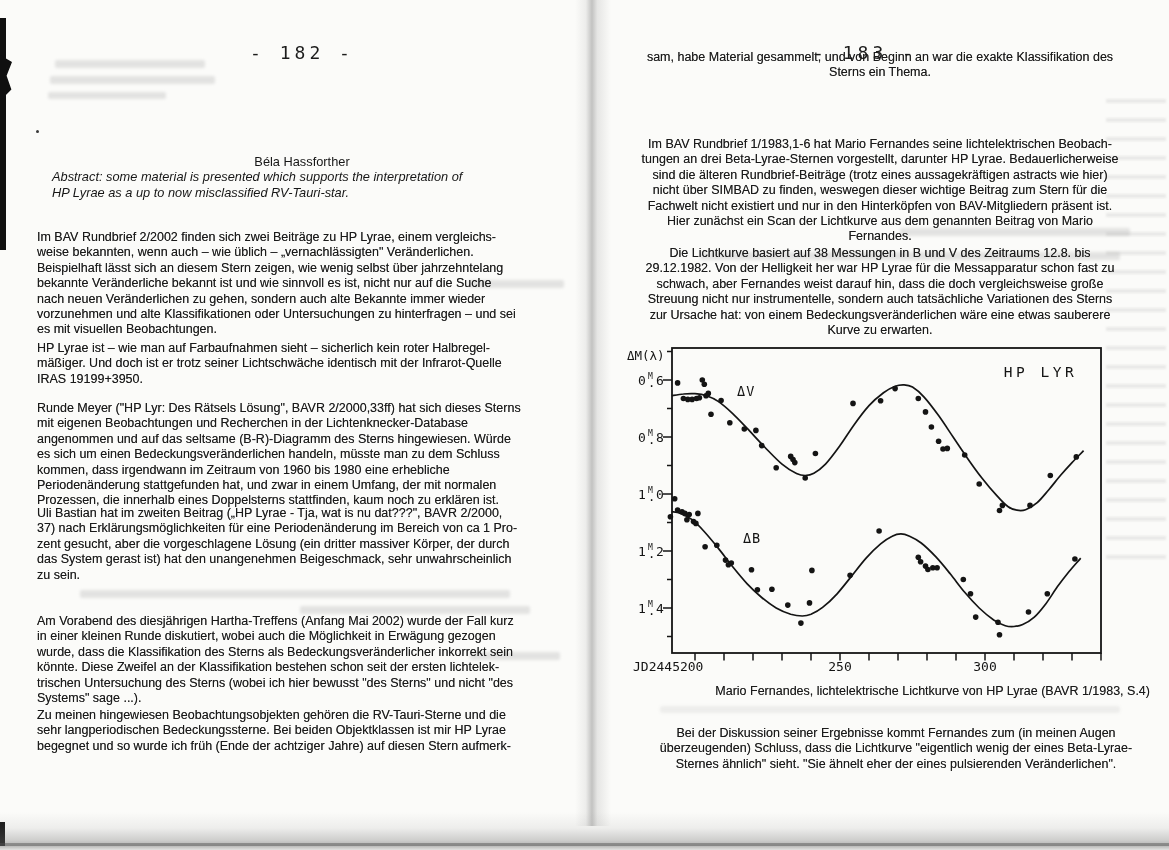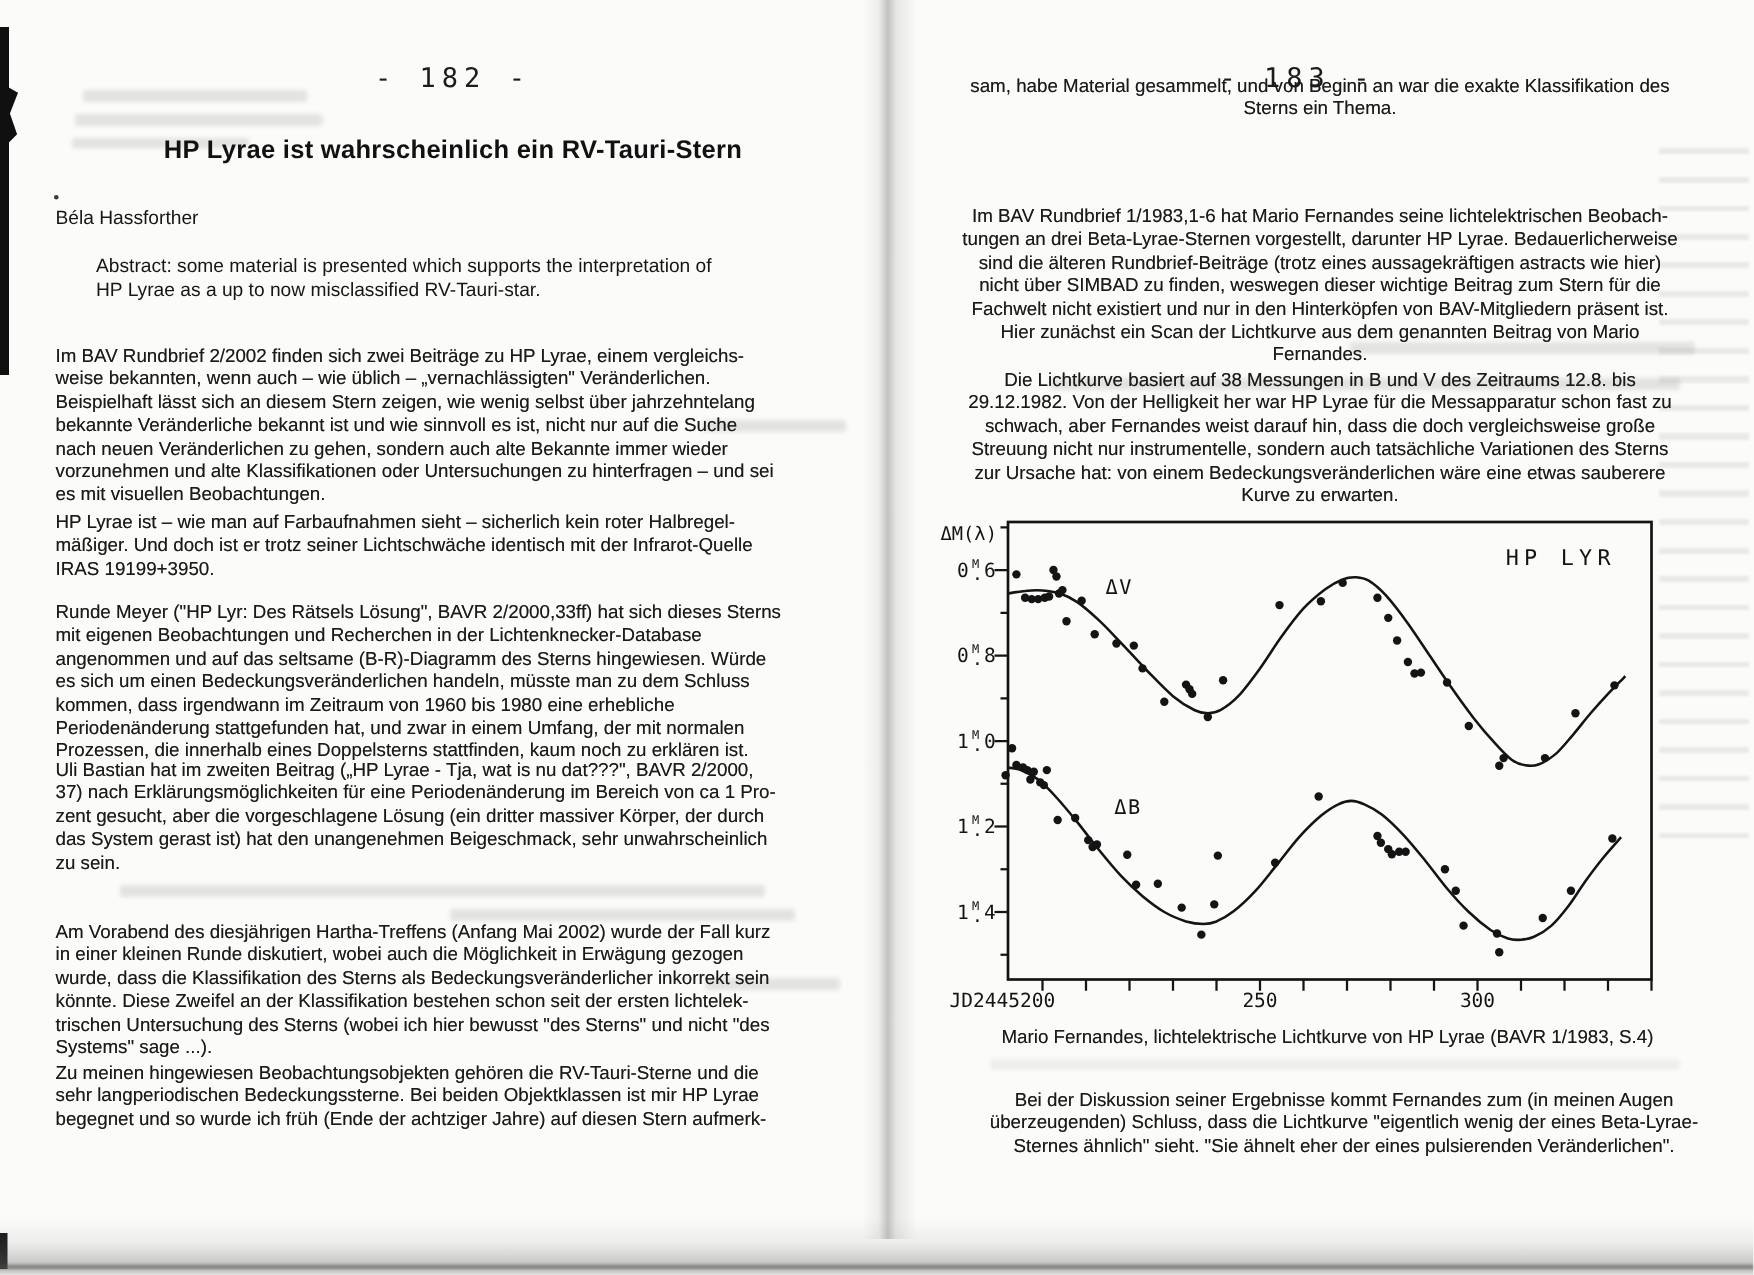--- a/index.html
+++ b/index.html
@@ -11,34 +11,34 @@
   }
   .page{position:absolute;top:0;height:850px;background:transparent;}
   .pagenum{
     position:absolute;font-family:"DejaVu Sans Mono",monospace;
     font-size:18px;letter-spacing:4px;color:#1c1c1c;text-align:center;width:530px;
   }
   .doc-title{
     position:absolute;left:37px;top:90px;width:530px;text-align:center;
     font-size:17px;font-weight:bold;letter-spacing:0.2px;color:#111;
   }
-  .author{position:absolute;left:37px;top:137px;width:530px;text-align:left;font-size:12.8px;}
+  .author{position:absolute;left:37px;top:154px;width:530px;text-align:center;font-size:12.8px;}
   .abstract{
-    position:absolute;left:64px;top:169px;width:480px;
-    font-size:12.8px;line-height:15.6px;white-space:pre-line;
+    position:absolute;left:52px;top:169px;width:480px;
+    font-style:italic;font-size:12.8px;line-height:15.6px;white-space:pre-line;
   }
   .para{
     position:absolute;font-size:12.5px;line-height:15.4px;white-space:pre-line;
     color:#1a1a1a;text-shadow:0 0 0.4px rgba(0,0,0,0.55);
   }
   .para b{font-weight:normal;}
   .lp{left:37px;width:540px;}
   .rp{left:630px;width:500px;text-align:center;}
   .caption{
-    position:absolute;left:620px;top:684px;width:530px;text-align:center;
+    position:absolute;left:620px;top:684px;width:530px;text-align:right;
     font-size:12.5px;color:#1a1a1a;text-shadow:0 0 0.4px rgba(0,0,0,0.5);
   }
   
   #lightcurve{position:absolute;left:620px;top:340px;width:515px;height:342px;}
   .cl{font-family:"DejaVu Sans Mono",monospace;fill:#141414;}
   
   .artifact{position:absolute;}
   #fold{
     left:575px;top:0;width:36px;height:826px;
     background:linear-gradient(90deg,rgba(110,110,110,0) 0%,rgba(110,110,110,0.10) 30%,
@@ -78,21 +78,20 @@
 <div class="smudge" style="left:80px;top:590px;width:430px;height:8px"></div>
 <div class="smudge" style="left:300px;top:606px;width:230px;height:8px"></div>
 <div class="smudge" style="left:470px;top:652px;width:90px;height:8px"></div>
 <div class="smudge" style="left:900px;top:228px;width:230px;height:8px"></div>
 <div class="smudge" style="left:700px;top:252px;width:420px;height:8px"></div>
 <div class="smudge" style="left:660px;top:706px;width:460px;height:7px;opacity:0.12"></div>
 <div id="bleed-right-col"></div>
 
 <div class="page" style="left:0;width:583px">
   <div class="pagenum" style="left:37px;top:42px">- 182 -</div>
-  <div class="doc-title">HP Lyrae ist wahrscheinlich ein RV-Tauri-Stern</div>
   <div class="author">Béla Hassforther</div>
   <div class="abstract">Abstract: some material is presented which supports the interpretation of
 HP Lyrae as a up to now misclassified RV-Tauri-star.</div>
   <div class="para lp" style="top:230px"><span>Im BAV Rundbrief 2/2002 finden sich zwei Beiträge zu HP Lyrae, einem vergleichs-
 weise bekannten, wenn auch – wie üblich – „vernachlässigten" Veränderlichen.
 Beispielhaft lässt sich an diesem Stern zeigen, wie wenig selbst über jahrzehntelang
 bekannte Veränderliche bekannt ist und wie sinnvoll es ist, nicht nur auf die Suche
 nach neuen Veränderlichen zu gehen, sondern auch alte Bekannte immer wieder
 vorzunehmen und alte Klassifikationen oder Untersuchungen zu hinterfragen – und sei
 es mit visuellen Beobachtungen.</span></div>

